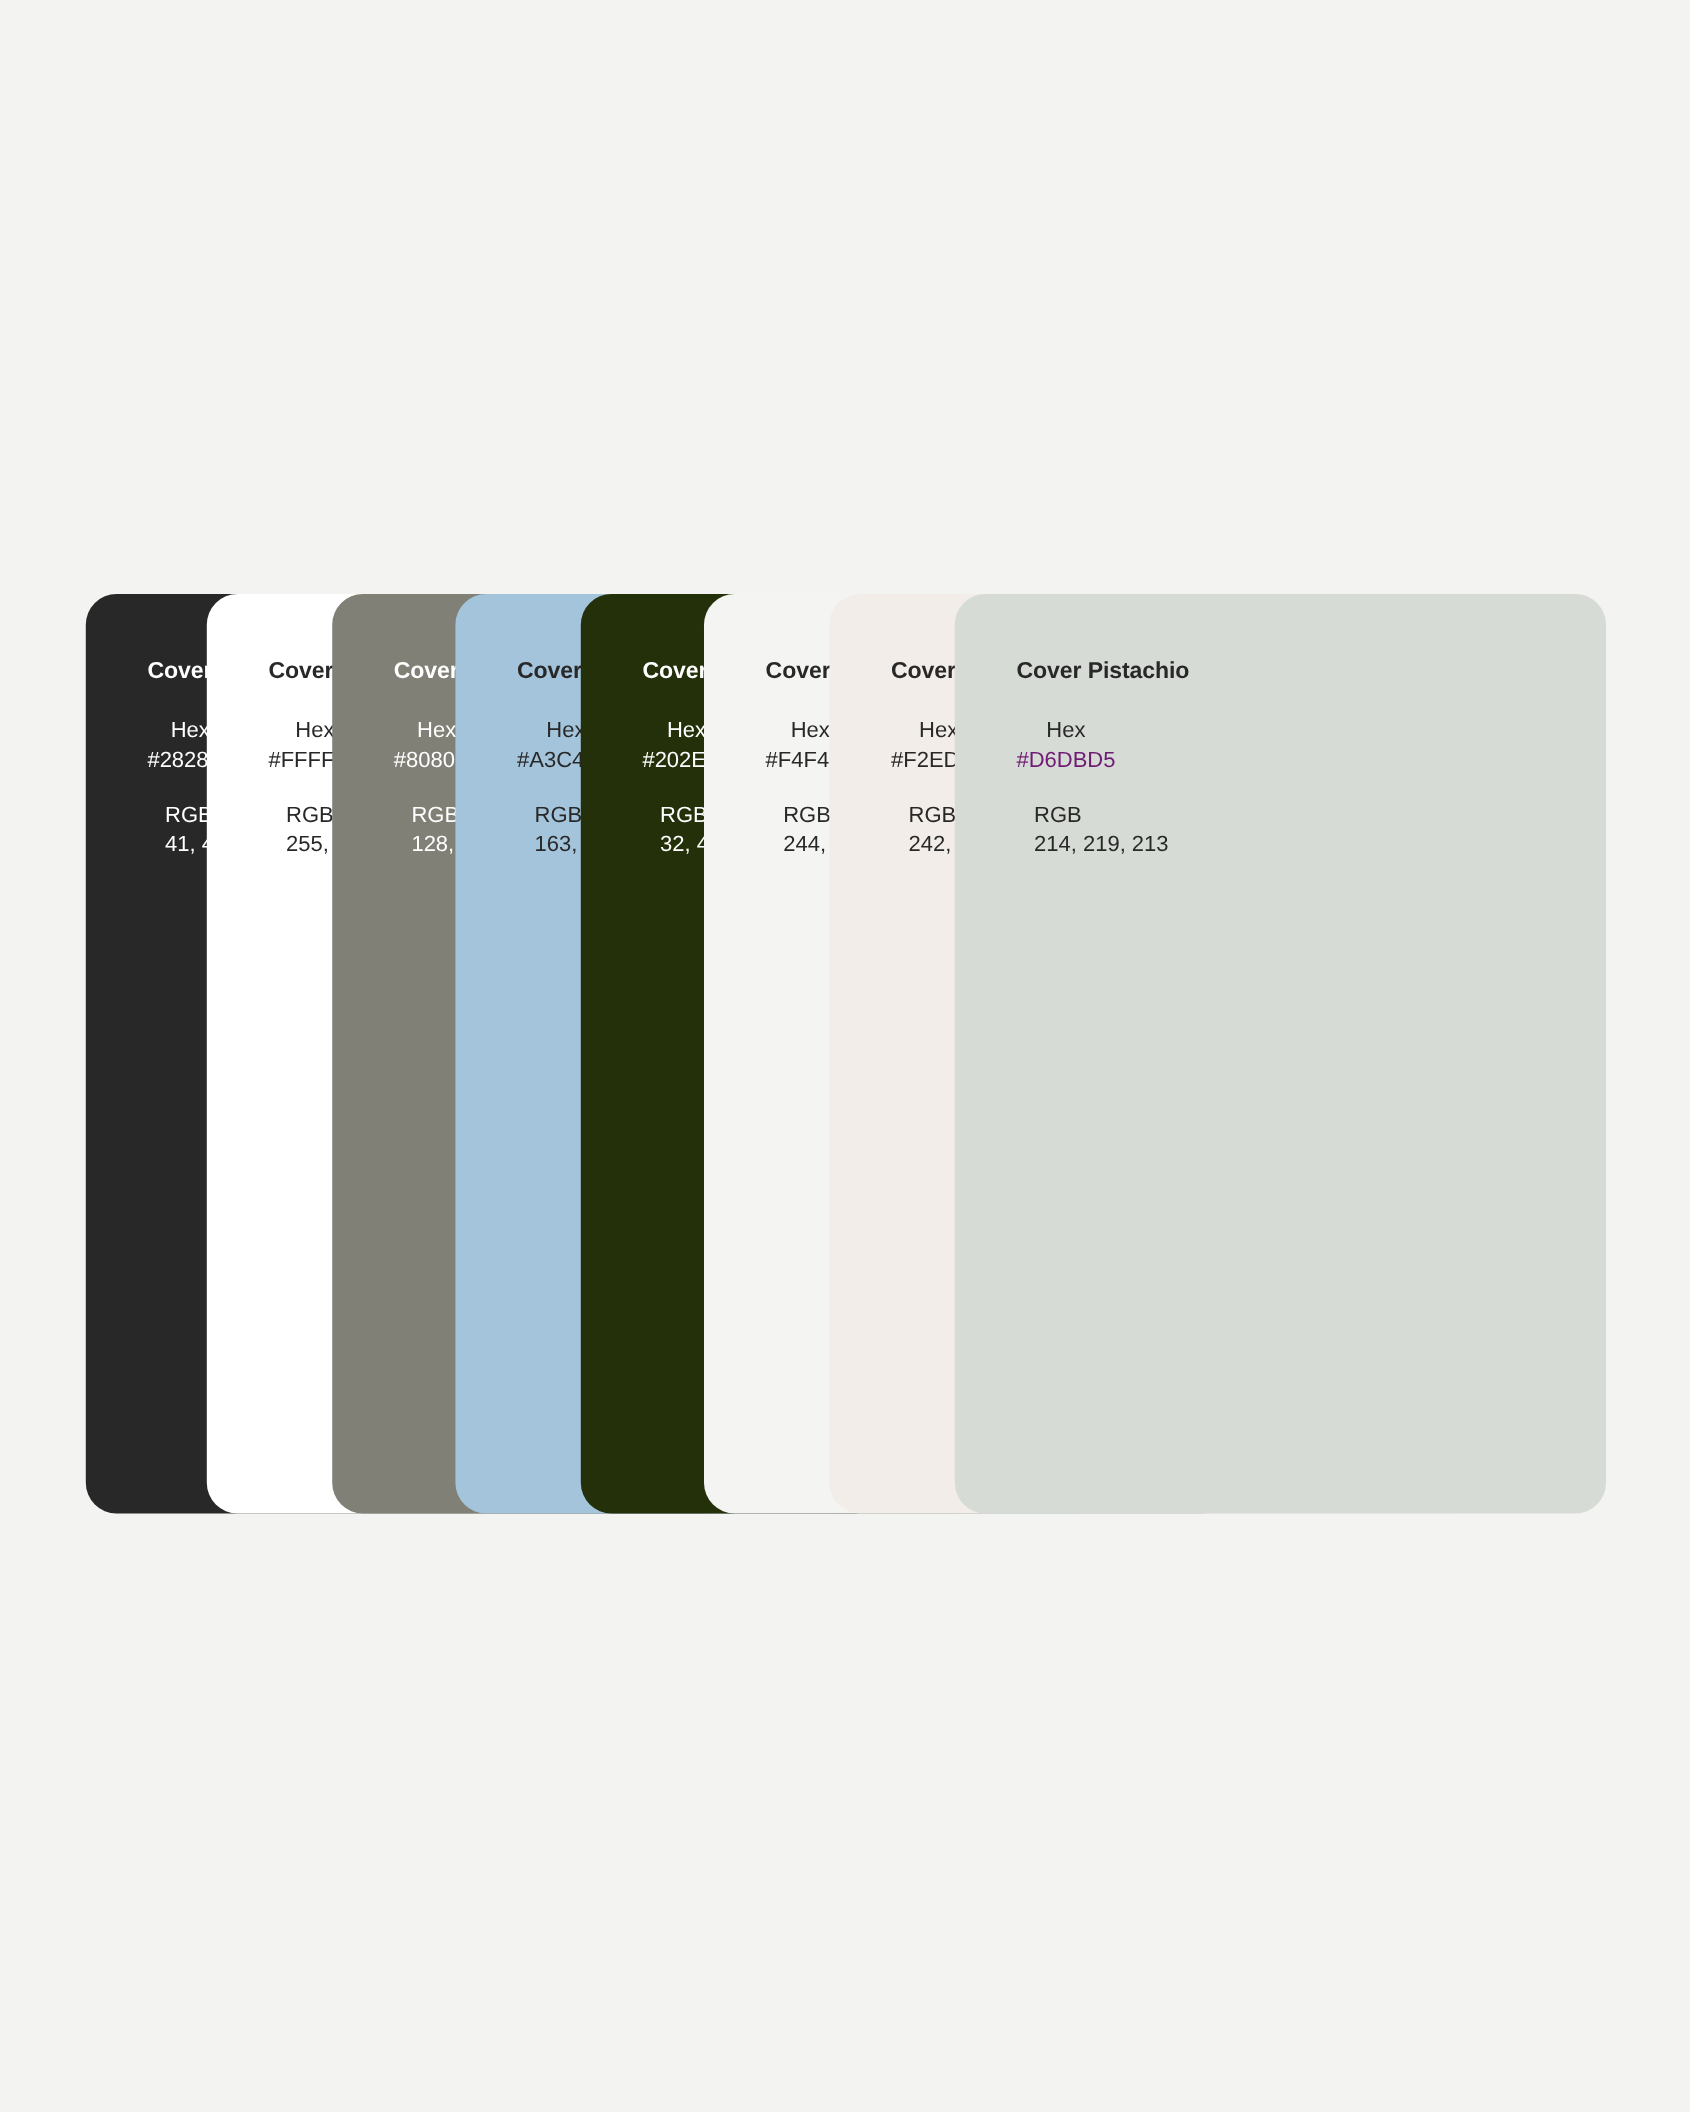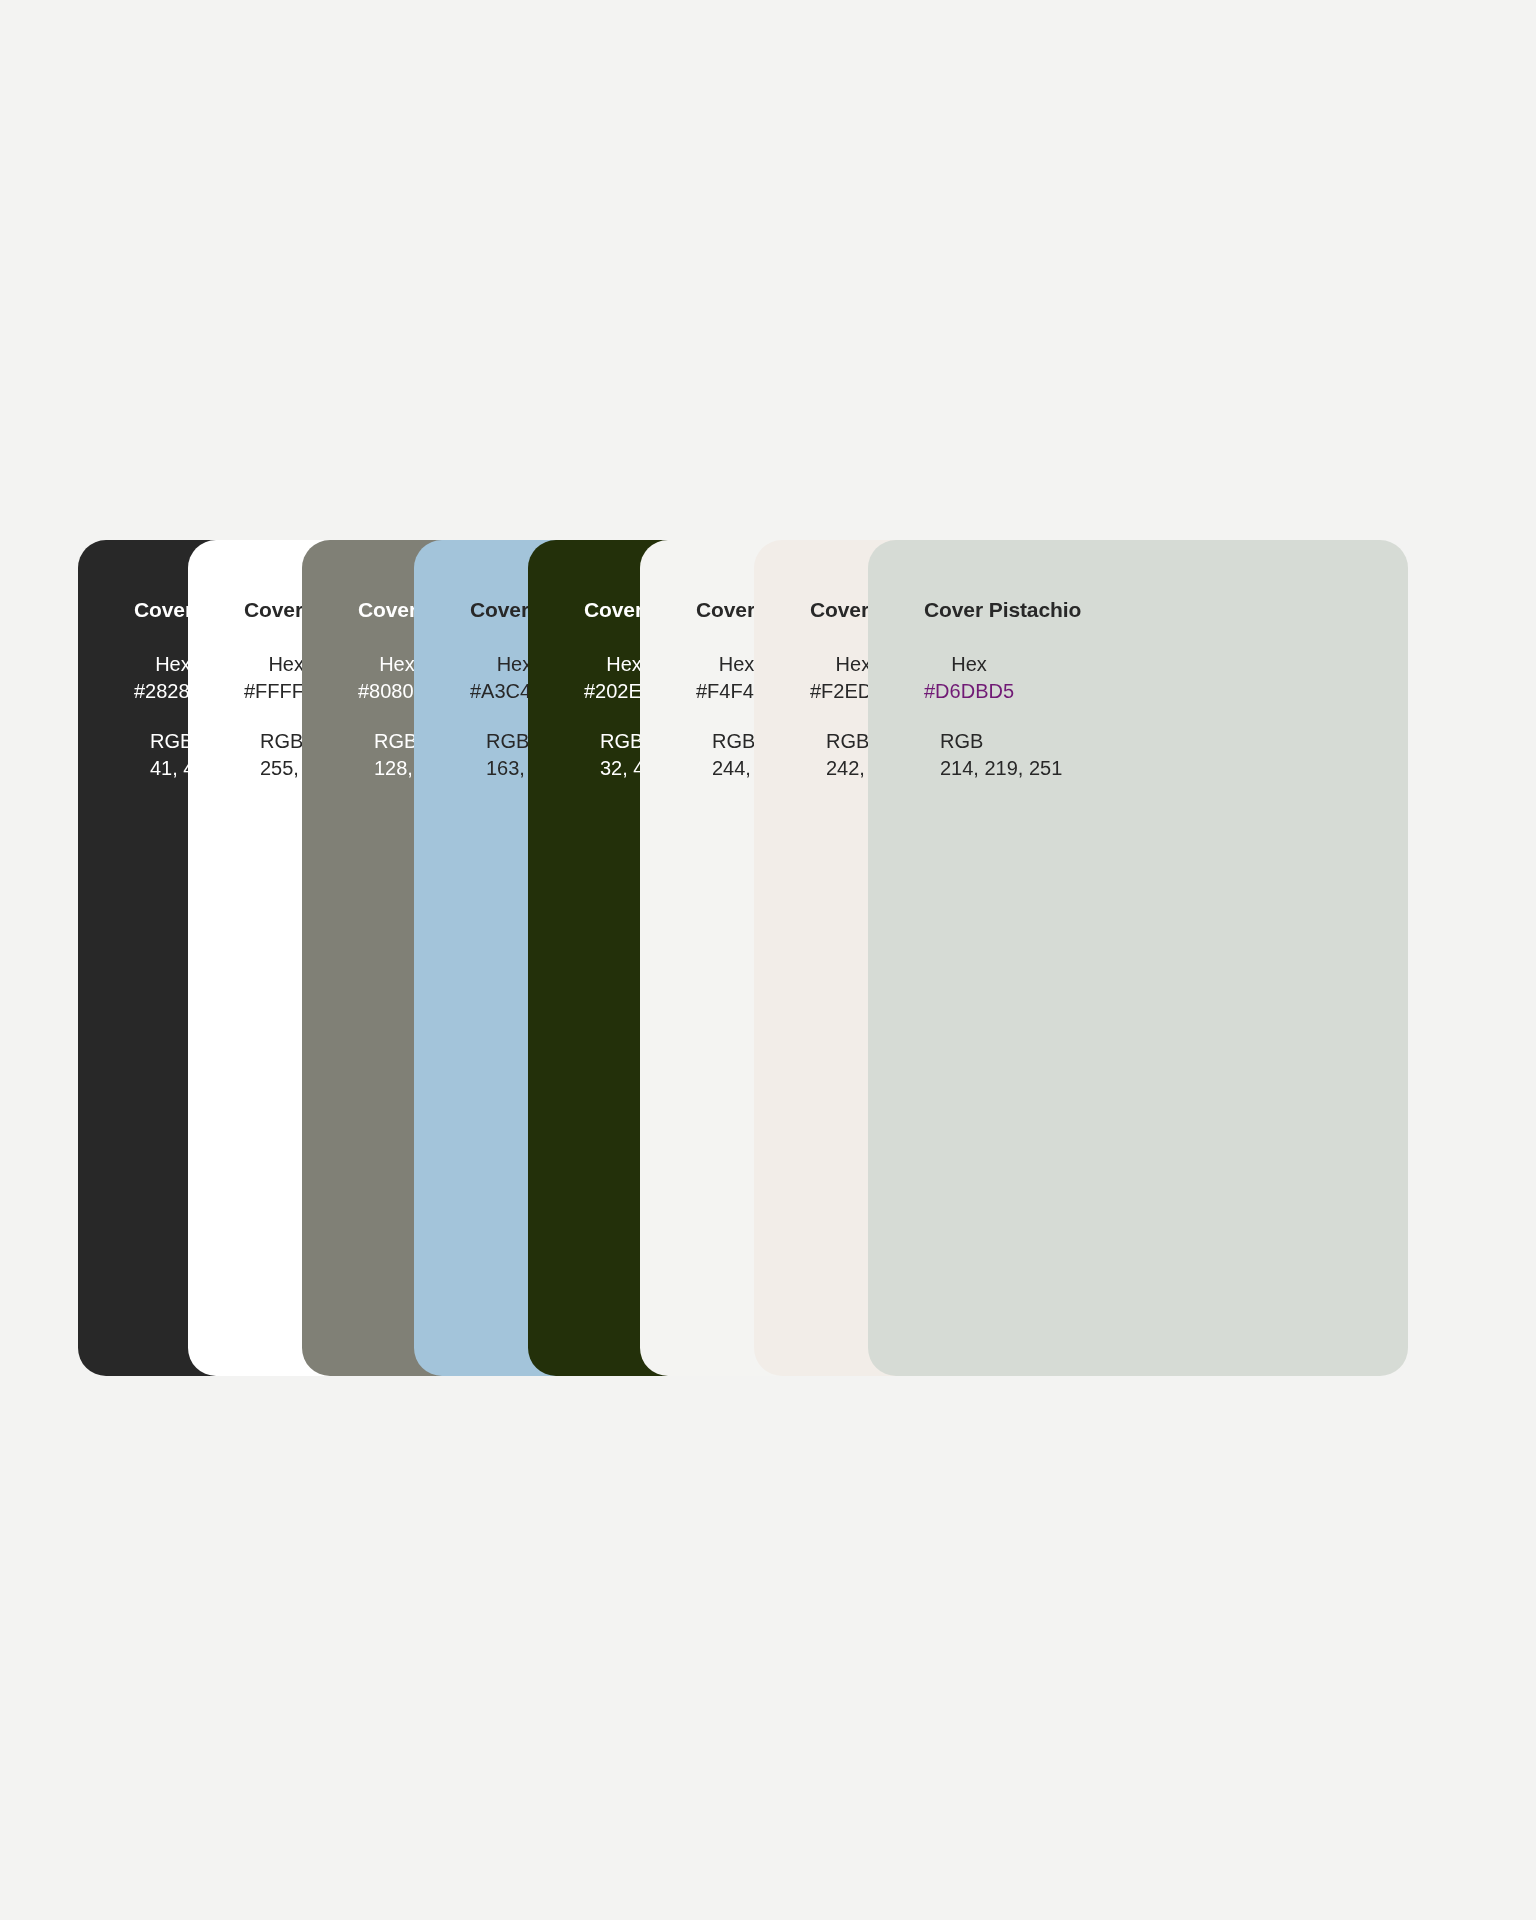--- a/index.html
+++ b/index.html
@@ -172,27 +172,27 @@
           <div class="field-hex">
             <div class="field-label" style="color: rgb(40, 40, 40);">Hex</div>
             <div class="field-value" style="color: rgb(40, 40, 40);">#F2EDE8</div>
           </div>
           <div class="field-rgb">
             <div class="field-label" style="color: rgb(40, 40, 40);">RGB</div>
             <div class="field-value" style="color: rgb(40, 40, 40);">242, 237, 232</div>
           </div>
         </div>
       </div>
-      <div class="swatch-card" style="left: 790px; width: 540px; background: rgb(214, 219, 213); z-index: 8;">
+      <div class="swatch-card" style="left: 790px; width: 592px; background: rgb(214, 219, 213); z-index: 8;">
         <div class="swatch-body">
           <div class="swatch-title" style="color: rgb(40, 40, 40);">Cover Pistachio</div>
           <div class="field-hex">
             <div class="field-label" style="color: rgb(40, 40, 40);">Hex</div>
             <div class="field-value" style="color: #701a75;">#D6DBD5</div>
           </div>
           <div class="field-rgb">
             <div class="field-label" style="color: rgb(40, 40, 40);">RGB</div>
-            <div class="field-value" style="color: rgb(40, 40, 40);">214, 219, 251</div>
+            <div class="field-value" style="color: rgb(40, 40, 40);">214, 219, 213</div>
           </div>
         </div>
       </div>
     </div>
 </div>
 
 </body></html>

